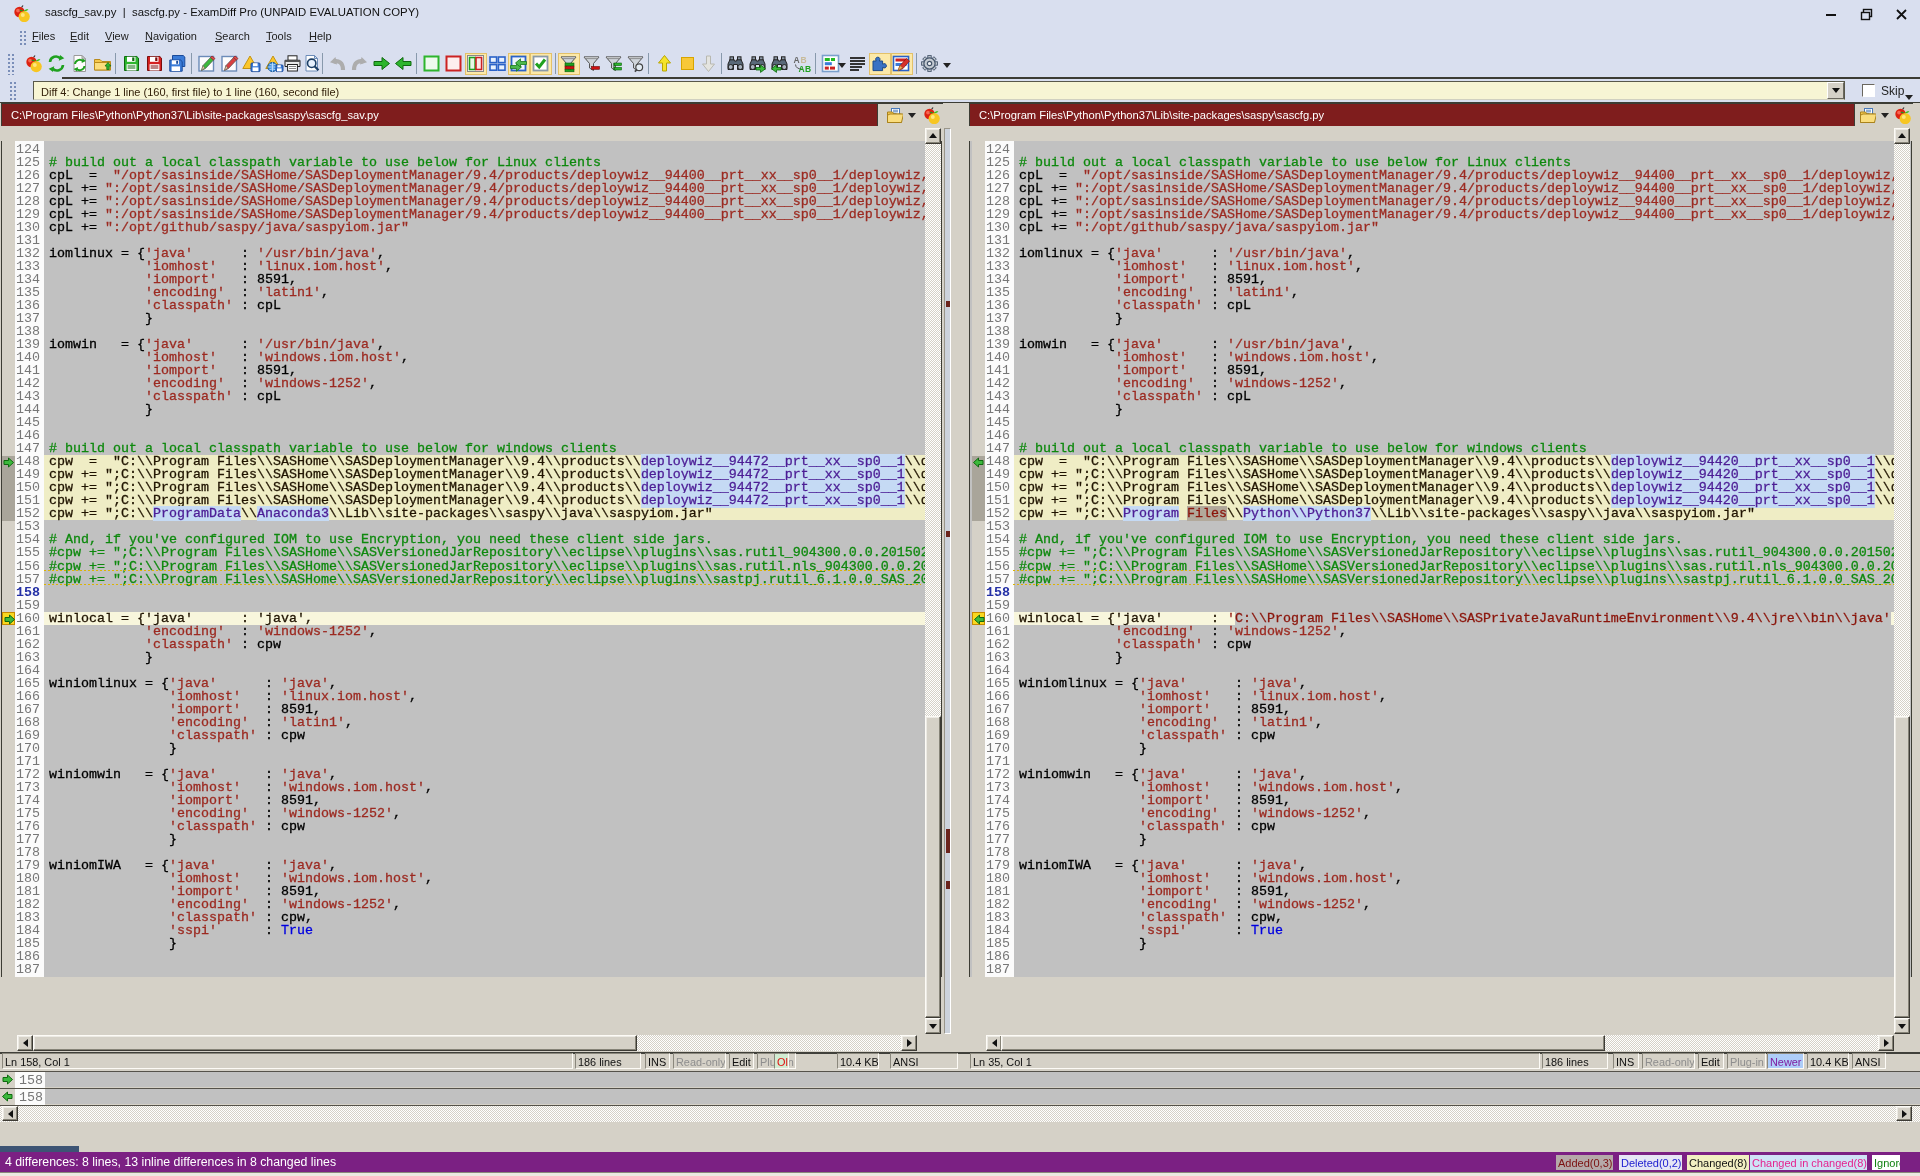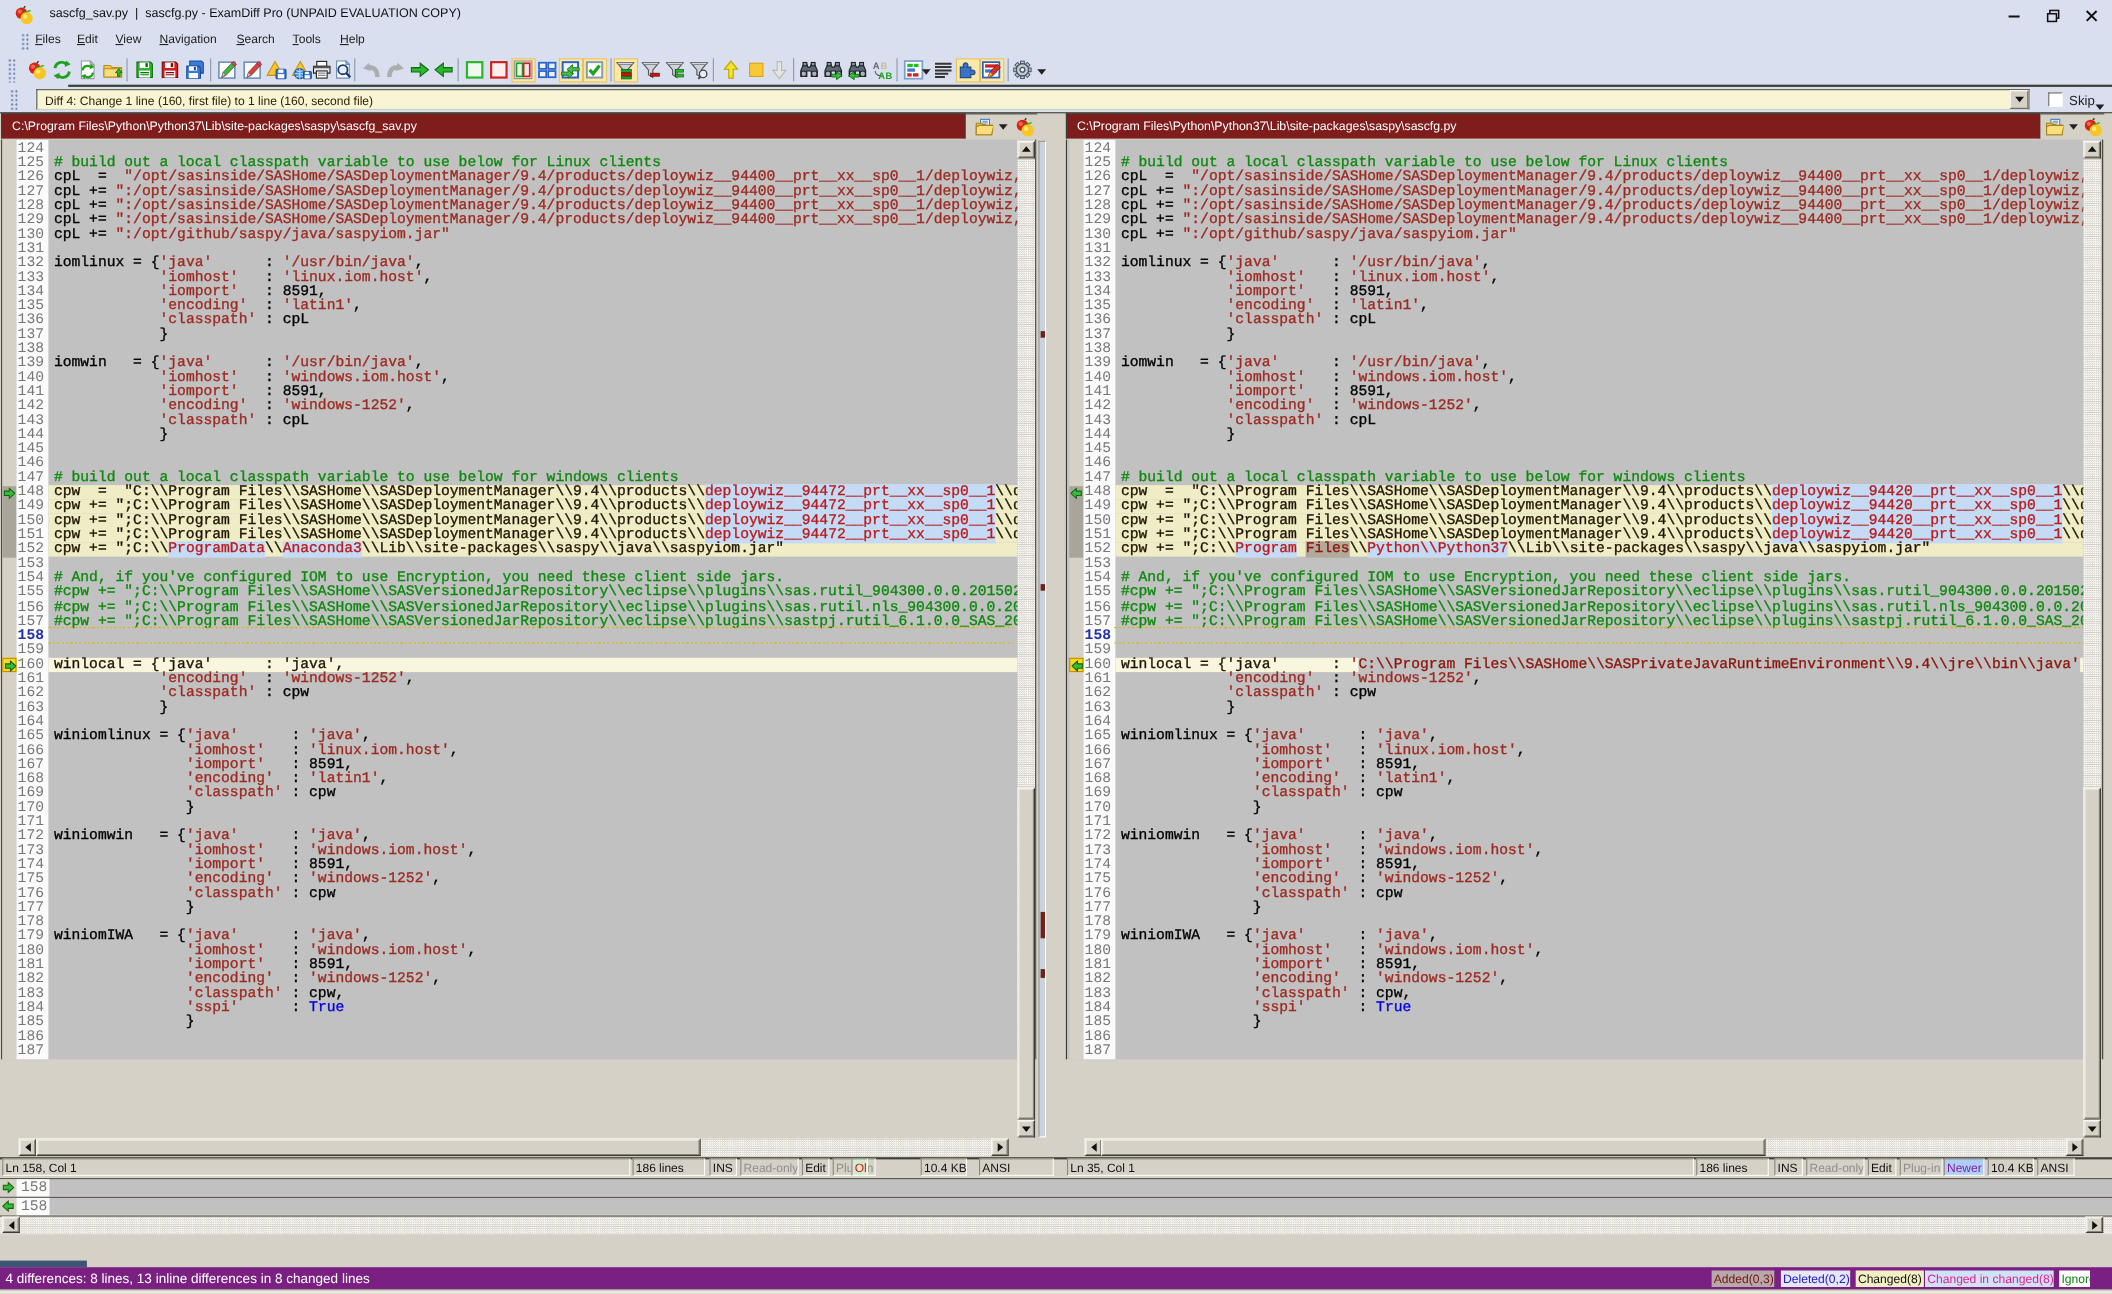--- a/index.html
+++ b/index.html
@@ -21,38 +21,38 @@
 #combobtn{position:absolute;left:1827px;top:3px;width:17px;height:17px;background:#d5d1c7;border:1px solid;border-color:#fff #6a675e #6a675e #fff}
 #skipbox{position:absolute;left:1862px;top:5px;width:13px;height:13px;background:#fff;border:1px solid;border-color:#6a675e #fff #fff #6a675e}
 #skiplbl{position:absolute;left:1881px;top:5px;font-size:12px;color:#222}
 .toplinedark{position:absolute;left:62px;top:77px;width:1858px;height:2px;background:#3c3c34}
 .clientline{position:absolute;left:0;top:102px;width:1920px;height:1px;background:#3c3c34}
 .phdr{position:absolute;top:103px;height:23px;background:#7f1d1d;color:#fff;font-size:11.2px;border:1px solid #3c3c34;border-bottom:none}
 .phdr .ptxt{position:absolute;left:9px;top:5px}
 .picons{position:absolute;top:103px;height:23px;background:#d5d1c7;border-top:1px solid #3c3c34}
 .wbtn{position:absolute;top:8px;width:13px;height:13px}
 
-.pane{position:absolute;top:127px;height:836px;background:#c1c1c1;border-left:1px solid #3c3c34;border-right:1px solid #3c3c34;overflow:hidden}
+.pane{position:absolute;top:141px;height:836px;background:#c1c1c1;border-left:1px solid #3c3c34;border-right:1px solid #3c3c34;overflow:hidden}
 .pmargin{position:absolute;top:0;width:13px;height:908px;background:#d5d1c7}
 .pgutter{position:absolute;top:0;width:29px;height:908px;background:#fbfbfb}
 .gcol{position:absolute;top:2px;width:29px;font-family:"Liberation Mono",monospace;font-size:13.33px;line-height:13.016px;color:#777;text-align:right}
 .gl{height:13.016px;padding-right:4px}
 .gl.gcur{color:#2430a6;font-weight:bold}
 .codecol{position:absolute;top:2px;font-family:"Liberation Mono",monospace;font-size:13.33px;line-height:13.016px;color:#000;white-space:pre;-webkit-text-stroke:0.3px}
 .cl{height:13.016px;padding-left:5px}
 .cl .c{color:#0e890e}
 .cl .s{color:#9c2a21}
 .cl .b{color:#0000e0}
 .cl .k{color:#000}
 .cl.chg{background:#efedc5}
 .cl.chg .k,.cl.chg .s,.cl.chg .c{color:#201400}
 .cl.cur{background:#f8f6dc}
 .cl.cur .k{color:#201400}
 .cl.cur .s{color:#9c2a21}
-.cl .inl{background:#c5daf4;color:#b91c1c}
+.cl .inl{background:#c5daf4;color:#4c1d95}
 .cl .add{background:#b2a99b;color:#8b150b}
 .cl .cin{background:#c1c1c1;color:#8b150b}
 .dotline{position:absolute;height:1px;background-image:repeating-linear-gradient(90deg,#dcb404 0 2px,rgba(0,0,0,0) 2px 4px)}
 .marrow{position:absolute;width:11px;height:11px}
 .marrow.ybox{background:#f8d820;border:1px solid #c88a00;width:13px;height:13px;padding:1px 0 0 1px}
 .mdark{position:absolute;width:13px;background:#a9a59a}
 
 .sbtn{position:absolute;background:#d5d1c7;border:1px solid;border-color:#fdfbf6 #3d3b35 #3d3b35 #fdfbf6;box-shadow:inset -1px -1px 0 #868377,inset 1px 1px 0 #eceae4}
 .strack{position:absolute;background:repeating-conic-gradient(#fff 0% 25%, #d5d1c7 0% 50%) 0 0/2px 2px}
 .sthumb{position:absolute;background:#d5d1c7;border:1px solid;border-color:#fdfbf6 #3d3b35 #3d3b35 #fdfbf6;box-shadow:inset -1px -1px 0 #868377,inset 1px 1px 0 #eceae4}

